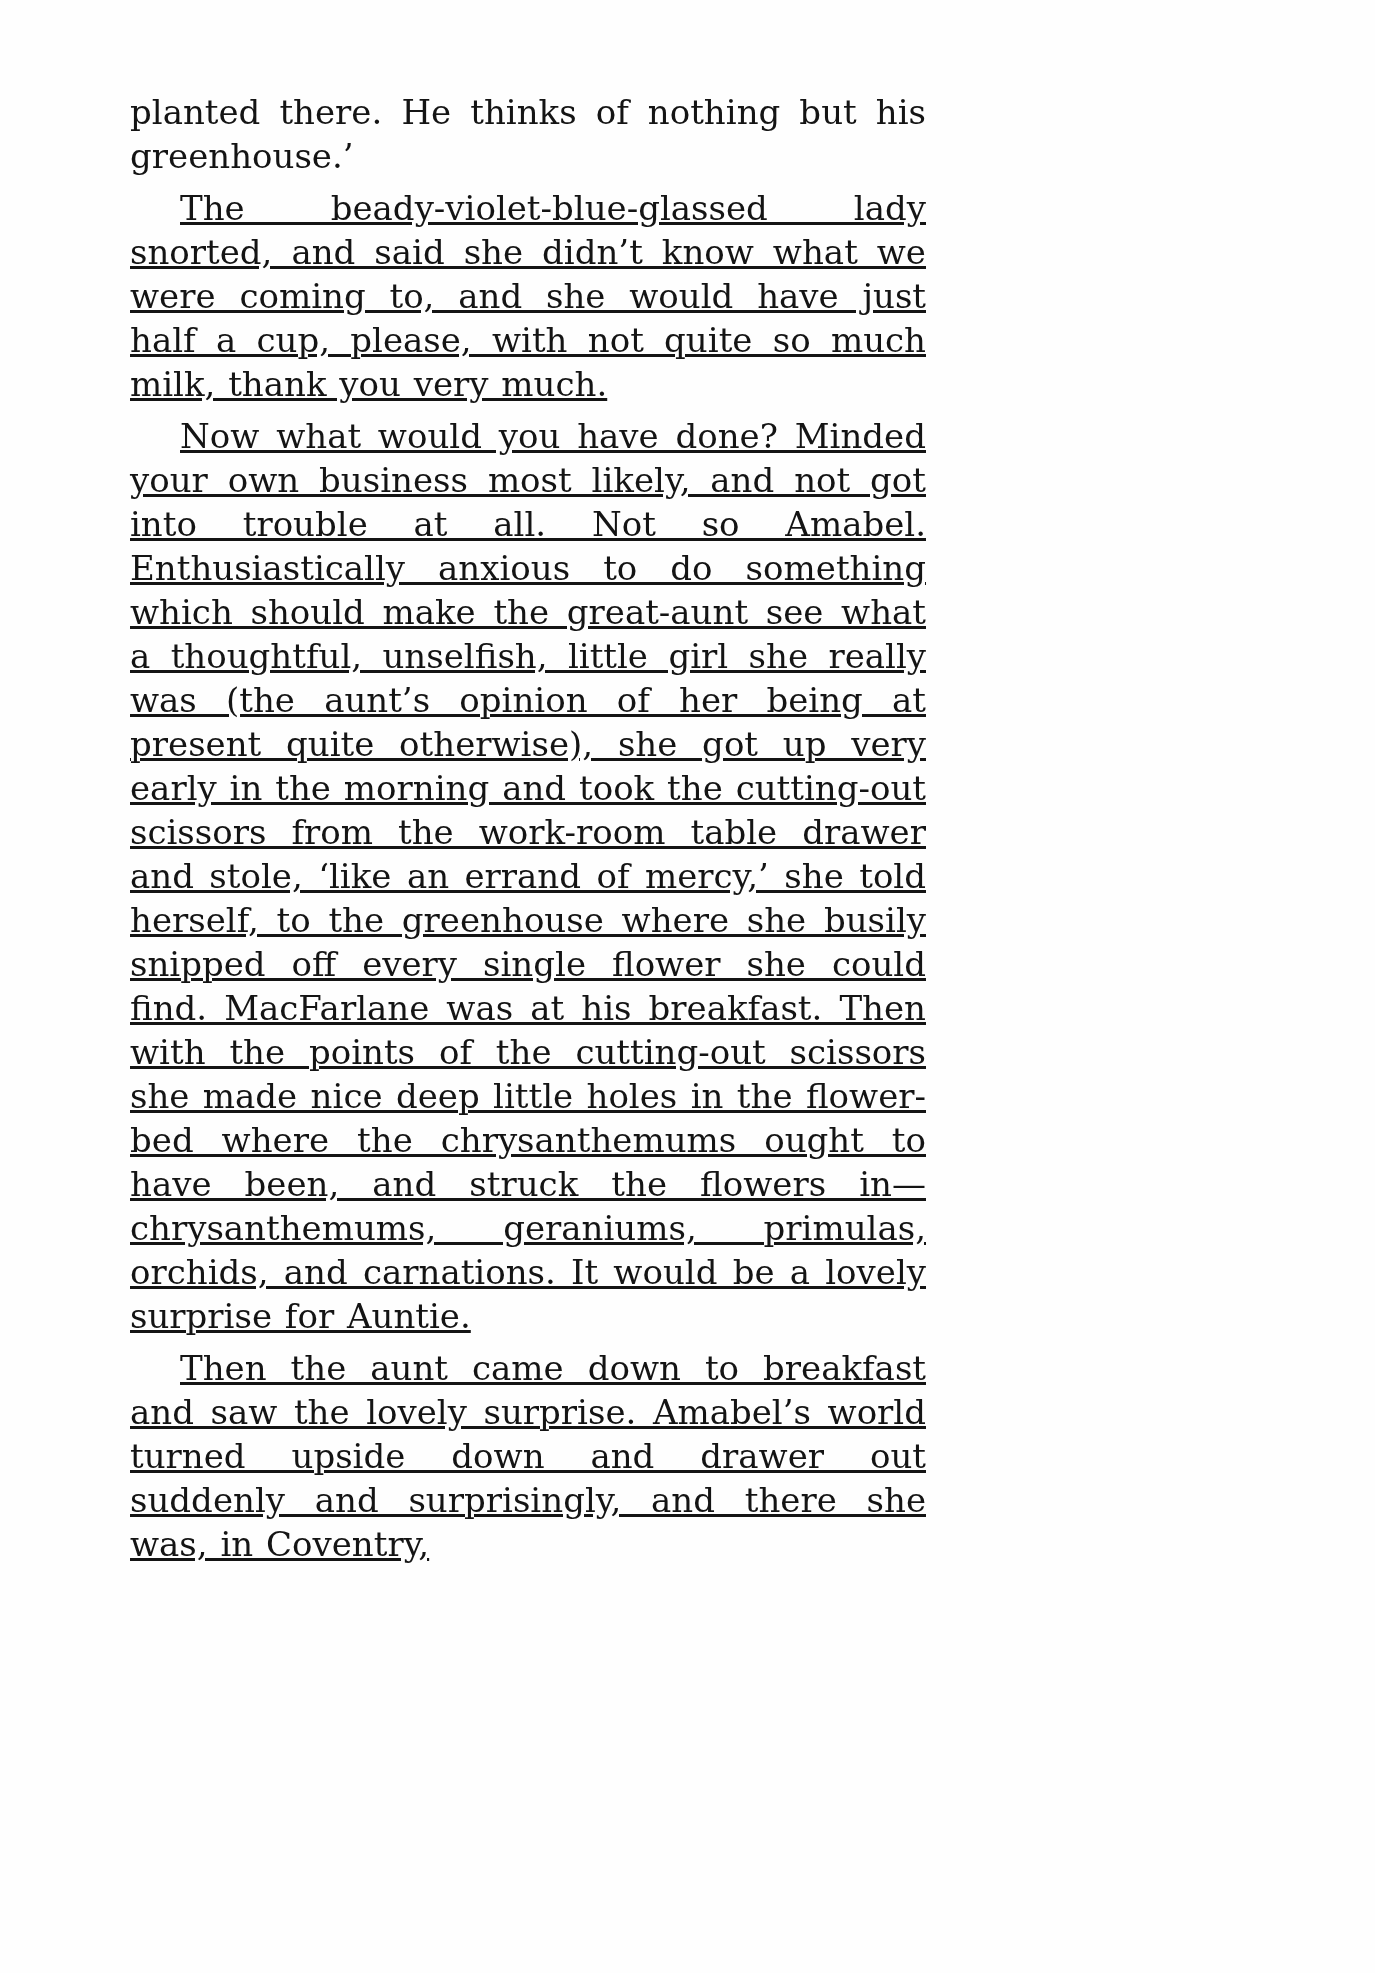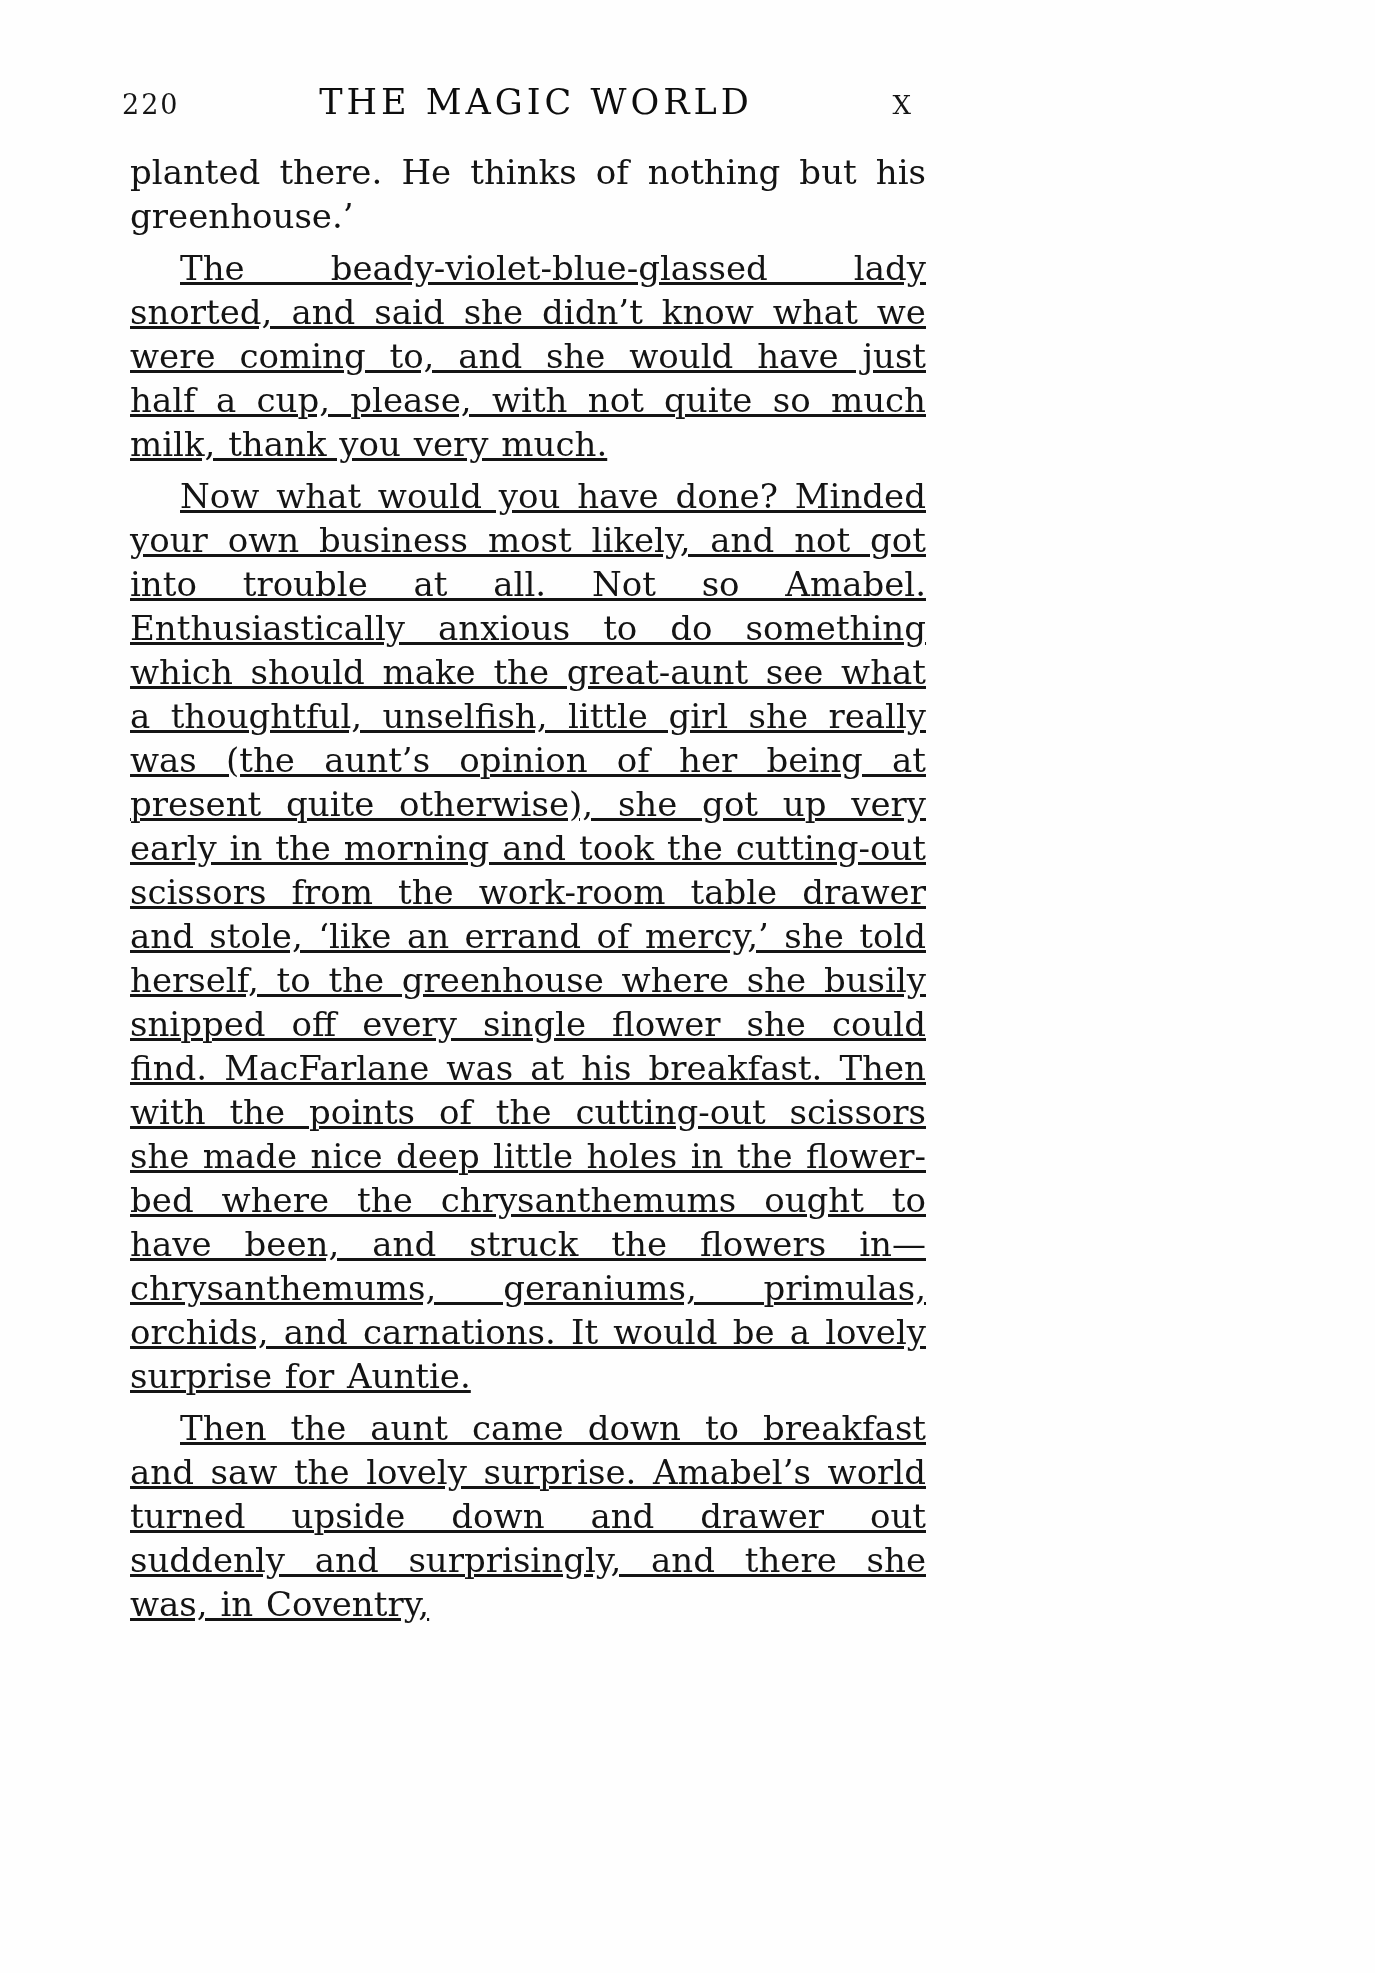--- a/index.html
+++ b/index.html
@@ -62,25 +62,20 @@
     text-indent: 50px;
     text-decoration: underline;
   }
 </style>
 </head>
 <body>
 
 <div class="page">
   <div class="content">
 
-    <div class="header">
-      <span class="pagenum">220</span>
-      <span class="running-title">THE MAGIC WORLD</span>
-      <span class="chapter">X</span>
-    </div>
 
     <div class="textblock">
       <p>planted there.  He thinks of nothing but his greenhouse.’</p>
       <p class="indented">The beady-violet-blue-glassed lady snorted, and said she didn’t know what we were coming to, and she would have just half a cup, please, with not quite so much milk, thank you very much.</p>
       <p class="indented">Now what would you have done?  Minded your own business most likely, and not got into trouble at all.  Not so Amabel.  Enthusiastically anxious to do something which should make the great-aunt see what a thoughtful, unselfish, little girl she really was (the aunt’s opinion of her being at present quite otherwise), she got up very early in the morning and took the cutting-out scissors from the work-room table drawer and stole, ‘like an errand of mercy,’ she told herself, to the greenhouse where she busily snipped off every single flower she could find.  MacFarlane was at his breakfast.  Then with the points of the cutting-out scissors she made nice deep little holes in the flower-bed where the chrysanthemums ought to have been, and struck the flowers in—chrysanthemums, geraniums, primulas, orchids, and carnations.  It would be a lovely surprise for Auntie.</p>
       <p class="indented">Then the aunt came down to breakfast and saw the lovely surprise.  Amabel’s world turned upside down and drawer out suddenly and surprisingly, and there she was, in Coventry,</p>
     </div>
 
   </div>
 </div>

